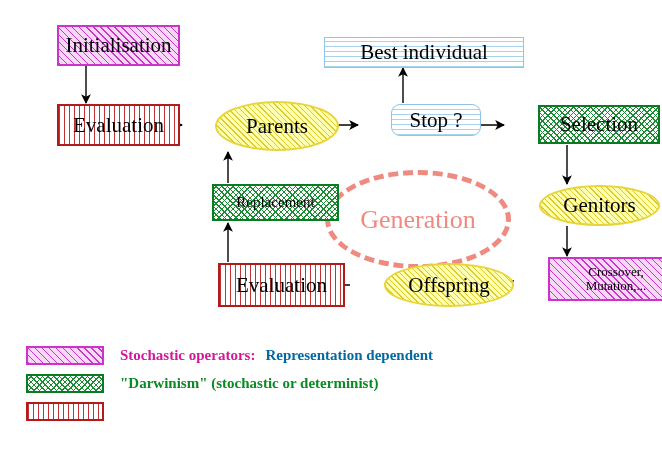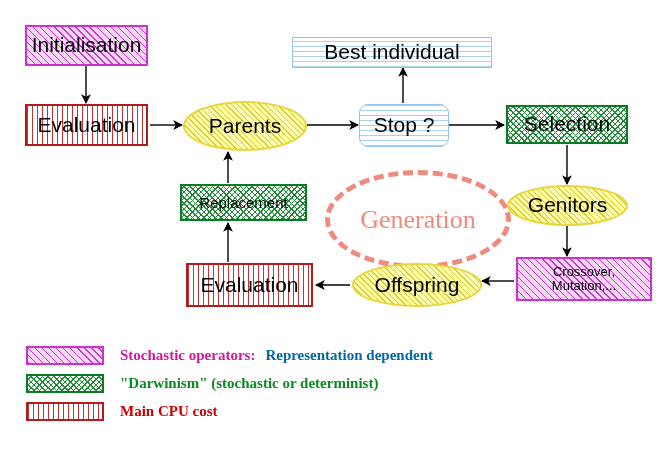--- a/index.html
+++ b/index.html
@@ -13,23 +13,24 @@
   #diagram{position:absolute;left:0;top:0;width:662px;height:471px;}
 
   .node{
     position:absolute;
     box-sizing:border-box;
     display:flex;
     align-items:center;
     justify-content:center;
     text-align:center;
     color:#000;
-    font-family:Liberation Sans, sans-serif;
+    font-family:Liberation Serif, serif;
     line-height:1.05;
     z-index:3;
+    margin-left:32px;
   }
 
   
   .fill-magenta{
     border:2px solid #cc33cc;
     background-color:#f7d9f7;
     background-image:repeating-linear-gradient(45deg,
         #cc33cc 0px,#cc33cc 1px,rgba(255,255,255,0) 1px,rgba(255,255,255,0) 5px);
   }
   .fill-green{
@@ -134,21 +135,21 @@
 </div>
 
 <div class="node fill-yellow ellipse" style="left:183px;top:101px;width:124px;height:50px;font-size:21px;">
   <span>Parents</span>
 </div>
 
 <div class="node fill-blue" style="left:292px;top:37px;width:200px;height:31px;font-size:21px;">
   <span>Best individual</span>
 </div>
 
-<div class="node fill-blue rounded" style="left:359px;top:104px;width:90px;height:43px;font-size:21px;">
+<div class="node fill-blue rounded" style="left:359px;top:104px;width:90px;height:32px;font-size:21px;">
   <span>Stop ?</span>
 </div>
 
 <div class="node fill-green" style="left:506px;top:105px;width:122px;height:39px;font-size:21px;">
   <span>Selection</span>
 </div>
 
 <div class="node fill-yellow ellipse" style="left:507px;top:185px;width:121px;height:41px;font-size:21px;">
   <span>Genitors</span>
 </div>
@@ -185,19 +186,16 @@
 
   <div class="legend-row" style="top:33px;">
     <div class="legend-swatch fill-green"></div>
     <div class="legend-text lt-green">
       <span>"Darwinism" (stochastic or determinist)</span>
     </div>
   </div>
 
   <div class="legend-row" style="top:61px;">
     <div class="legend-swatch fill-red"></div>
-    <div class="legend-text lt-red">
-      <span>Main CPU cost</span>
-    </div>
   </div>
 
 
 </div>
 
 </body></html>

